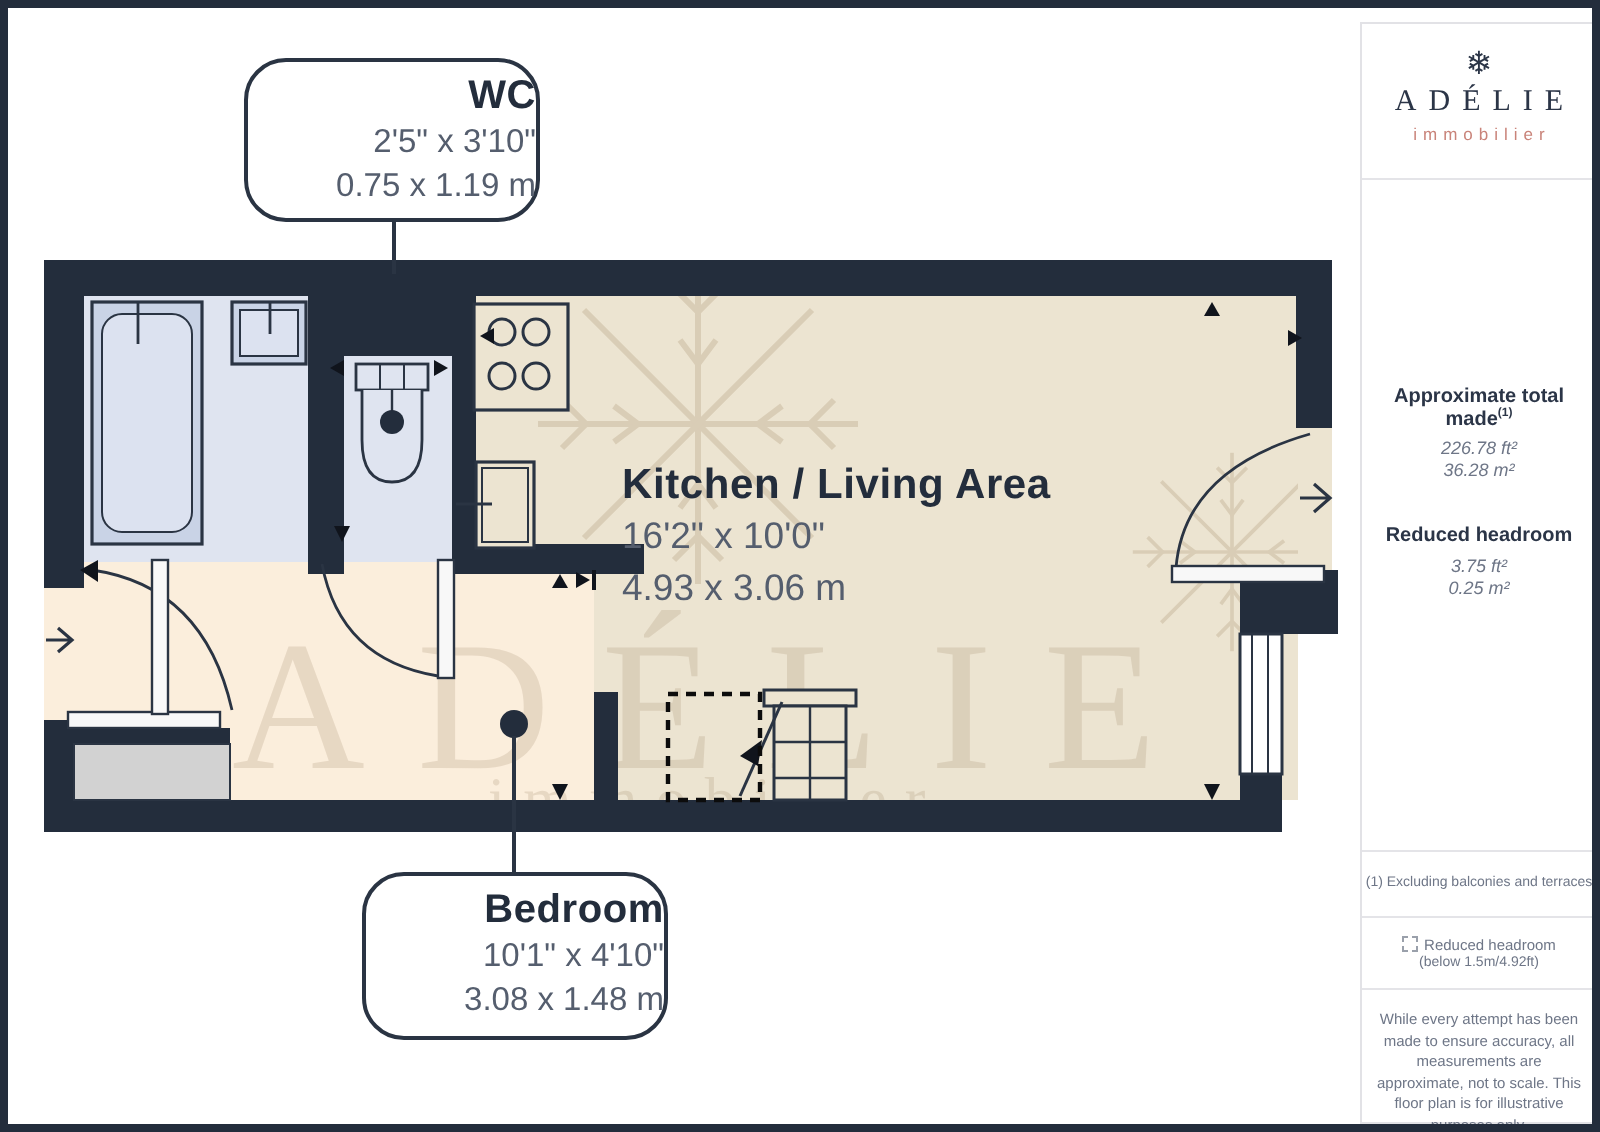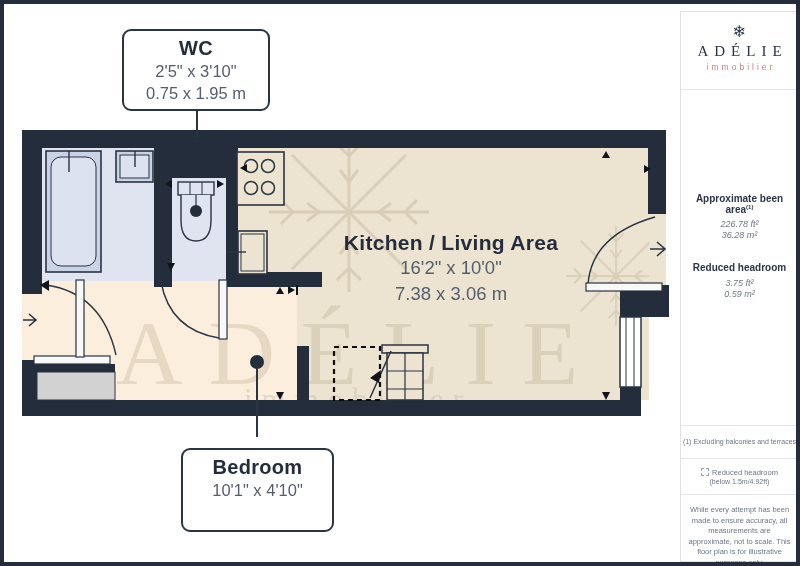--- a/index.html
+++ b/index.html
@@ -4,27 +4,27 @@
 <style>
   html,body{margin:0;padding:0;background:#888;}
   .page{
     position:relative;width:800px;height:566px;background:#fff;
     border:4px solid #232d3c;box-sizing:border-box;overflow:hidden;
     font-family:"Liberation Sans",sans-serif;
   }
   .plan-svg{position:absolute;left:0;top:0;width:800px;height:566px;}
   
   .callout{
-    position:absolute;background:#fff;border:2px solid #2a3443;border-radius:9px;
-    text-align:center;box-sizing:border-box;padding-top:6px;z-index:5;
+    position:absolute;background:#fff;border:2px solid #2a3443;border-radius:21px;
+    text-align:right;box-sizing:border-box;padding-top:6px;z-index:5;
   }
   .c-title{font-size:20px;font-weight:700;color:#232d3c;letter-spacing:.3px;}
   .c-dim{font-size:16.5px;color:#555e6e;line-height:22px;}
   .connector{position:absolute;width:2px;background:#2a3443;z-index:4;}
-  .room-label{position:absolute;text-align:center;z-index:5;}
+  .room-label{position:absolute;z-index:5;}
   .room-label .c-title{font-size:21px;}
   .room-label .c-dim{font-size:18.5px;line-height:26px;}
   
   .sidebar{
     position:absolute;left:676px;top:7px;width:119px;height:551px;
     background:#fff;border:1px solid #e2e2e6;box-sizing:border-box;z-index:6;
   }
   .divider{position:absolute;left:0;right:0;height:1px;background:#e4e4e8;}
   .logo-block{position:absolute;top:0;left:0;right:0;text-align:center;}
   .logo-flake{font-family:"DejaVu Sans",sans-serif;font-size:16px;color:#2b3547;margin-top:10px;}
@@ -188,50 +188,51 @@
 
     <circle cx="253" cy="358" r="7" fill="#232d3c"></circle>
   </svg>
 
   <div class="connector" style="left:192px;top:105px;height:28px"></div>
   <div class="connector" style="left:252px;top:364px;height:69px"></div>
 
   <div class="callout" style="left:118px;top:25px;width:148px;height:82px">
     <div class="c-title">WC</div>
     <div class="c-dim">2'5" x 3'10"</div>
-    <div class="c-dim">0.75 x 1.95 m</div>
+    <div class="c-dim">0.75 x 1.19 m</div>
   </div>
 
   <div class="room-label" style="left:307px;top:227px;width:280px">
     <div class="c-title">Kitchen / Living Area</div>
     <div class="c-dim">16'2" x 10'0"</div>
-    <div class="c-dim">7.38 x 3.06 m</div>
+    <div class="c-dim">4.93 x 3.06 m</div>
   </div>
 
-  <div class="callout" style="left:177px;top:444px;width:153px;height:84px">
+  <div class="callout" style="left:177px;top:432px;width:153px;height:84px">
     <div class="c-title">Bedroom</div>
     <div class="c-dim">10'1" x 4'10"</div>
+    <div class="c-dim">3.08 x 1.48 m</div>
   </div>
 
   <aside class="sidebar">
     <div class="logo-block">
       <div class="logo-flake">❄</div>
       <div class="logo-name">ADÉLIE</div>
       <div class="logo-tag">immobilier</div>
     </div>
     <div class="divider" style="top:77px"></div>
 
     <div class="stats">
-      <div class="stat-label"><span>Approximate been area</span><sup>(1)</sup></div>
+      <div class="stat-label"><span>Approximate total made</span><sup>(1)</sup></div>
       <div class="stat-value">226.78 ft²</div>
       <div class="stat-value">36.28 m²</div>
       <div class="stat-gap"></div>
       <div class="stat-label"><span>Reduced headroom</span><sup></sup></div>
       <div class="stat-value">3.75 ft²</div>
-      <div class="stat-value">0.59 m²</div>
+      <div class="stat-value">0.25 m²</div>
     </div>
 
     <div class="divider" style="top:413px"></div>
     <div class="footnote-block">
       <span class="footnote-text">(1) Excluding balconies and terraces</span>
     </div>
 
     <div class="divider" style="top:446px"></div>
     <div class="legend-block">
       <span class="legend-row">

